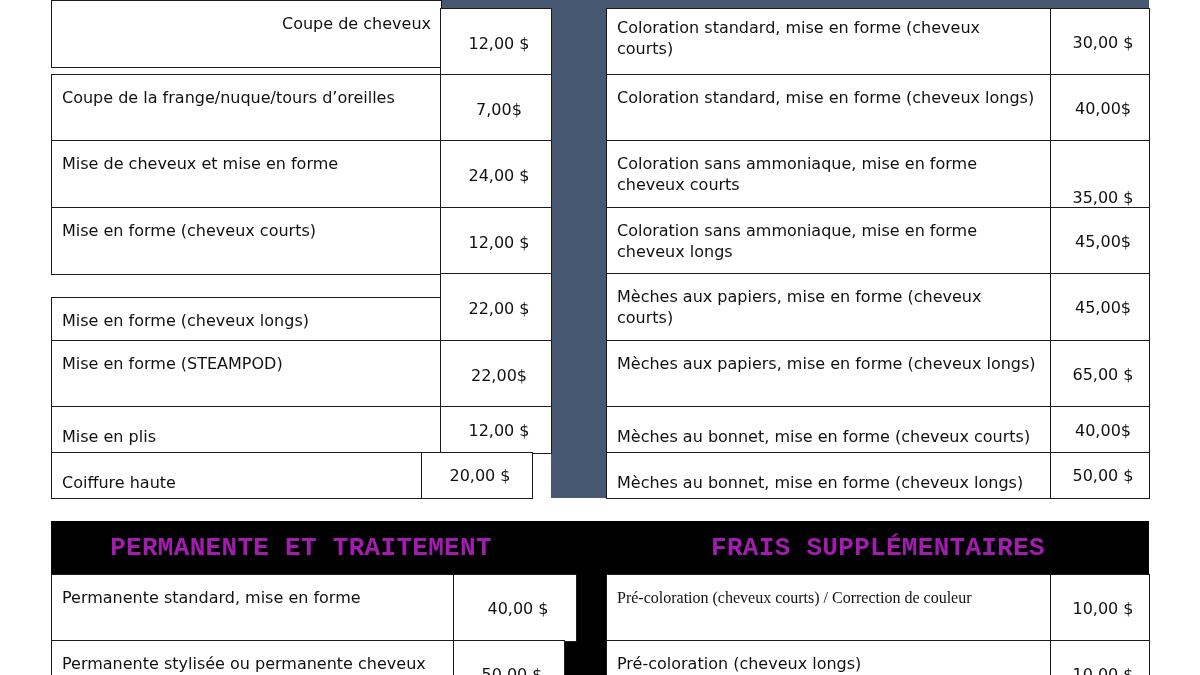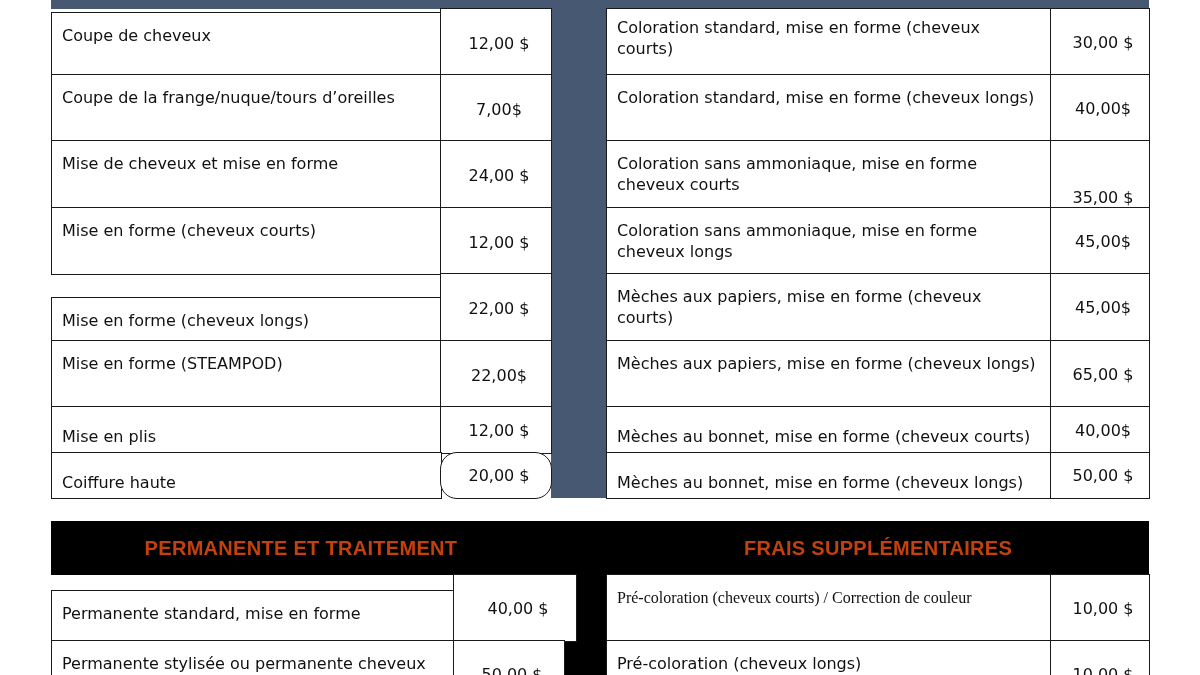--- a/index.html
+++ b/index.html
@@ -15,33 +15,33 @@
   .cell {
     position:absolute; box-sizing:border-box; background:#fff;
     border:1.5px solid #1a1a1a;
     font-size:16px; line-height:21px;
   }
   .desc { padding:12px 10px 0 10px; }
   .desc.center-v { display:flex; align-items:center; padding-top:13px; }
   .price { display:flex; align-items:center; justify-content:center; padding-left:6px; }
   .price.low { align-items:flex-start; padding-top:24px; }
   .hdr {
-    position:absolute; color:#c2410c; font-weight:bold; font-size:20px;
+    position:absolute; color:#a21caf; font-weight:bold; font-size:26px;
     display:flex; align-items:center; justify-content:center;
-    font-family: Liberation Sans, sans-serif; letter-spacing:0.3px;
+    font-family: Liberation Mono, monospace; letter-spacing:0.3px;
   }
 </style>
 </head>
 <body>
 
 <div class="abs blue-bg" style="left:51px; top:0; width:1098px; height:9px;"></div>
 <div class="abs blue-bg" style="left:551px; top:0; width:56px; height:498px;"></div>
 
 <div>
-  <div class="cell desc" style="left:51px; top:12px; width:391px; height:68px;"><span>Coupe de cheveux</span></div>
+  <div class="cell desc" style="left:51px; top:0; width:391px; height:68px;text-align:right;"><span>Coupe de cheveux</span></div>
   <div class="cell price low" style="left:440px; top:8px; width:112px; height:68px;">
       <span>12,00 $</span>
     </div>
 
   <div class="cell desc" style="left:51px; top:74px; width:391px; height:68px;"><span>Coupe de la frange/nuque/tours d’oreilles</span></div>
   <div class="cell price low" style="left:440px; top:74px; width:112px; height:68px;">
       <span>7,00$</span>
     </div>
 
   <div class="cell desc" style="left:51px; top:140px; width:391px; height:69px;"><span>Mise de cheveux et mise en forme</span></div>
@@ -67,21 +67,21 @@
   <div class="cell desc center-v" style="left:51px; top:406px; width:391px; height:48px;">
       <span>Mise en plis</span>
     </div>
   <div class="cell price" style="left:440px; top:406px; width:112px; height:48px;">
       <span>12,00 $</span>
     </div>
 
   <div class="cell desc center-v" style="left:51px; top:452px; width:391px; height:47px;">
       <span>Coiffure haute</span>
     </div>
-  <div class="cell price" style="left:440px; top:452px; width:112px; height:47px;border-radius:17px;">
+  <div class="cell price" style="left:421px; top:452px; width:112px; height:47px;">
       <span>20,00 $</span>
     </div>
 </div>
 
 <div>
   <div class="cell desc" style="left:606px; top:8px; width:446px; height:68px; padding-top:8px;"><span>Coloration standard, mise en forme (cheveux courts)</span></div>
   <div class="cell price" style="left:1050px; top:8px; width:100px; height:68px;">
       <span>30,00 $</span>
     </div>
 
@@ -125,21 +125,21 @@
     </div>
 </div>
 
 <div class="abs black-bg" style="left:51px; top:521px; width:1098px; height:54px;"></div>
 <div class="abs black-bg" style="left:564px; top:521px; width:43px; height:154px;"></div>
 
 <div class="hdr" style="left:51px; top:521px; width:500px; height:54px;">PERMANENTE ET TRAITEMENT</div>
 <div class="hdr" style="left:607px; top:521px; width:542px; height:54px;">FRAIS SUPPLÉMENTAIRES</div>
 
 <div>
-  <div class="cell desc" style="left:51px; top:590px; width:405px; height:68px;"><span>Permanente standard, mise en forme</span></div>
+  <div class="cell desc" style="left:51px; top:574px; width:405px; height:68px;"><span>Permanente standard, mise en forme</span></div>
   <div class="cell price" style="left:453px; top:574px; width:124px; height:68px;">
       <span>40,00 $</span>
     </div>
 
   <div class="cell desc" style="left:51px; top:640px; width:405px; height:68px;"><span>Permanente stylisée ou permanente cheveux</span></div>
   <div class="cell price" style="left:453px; top:640px; width:112px; height:68px;">
       <span>50,00 $</span>
     </div>
 </div>
 

